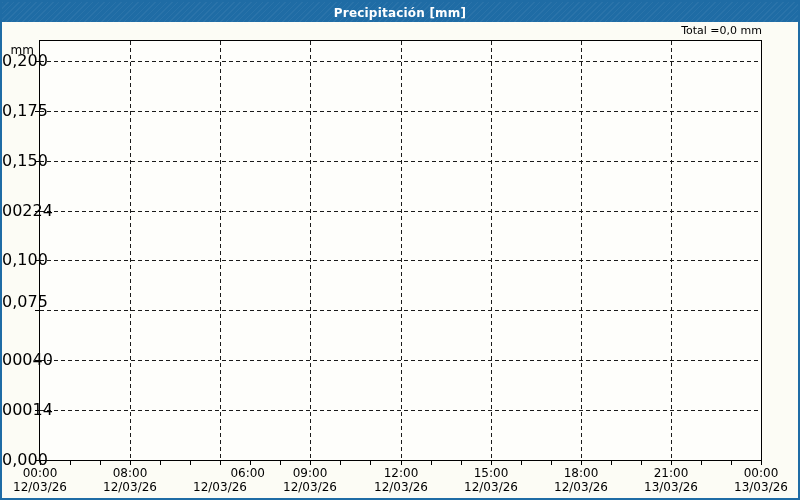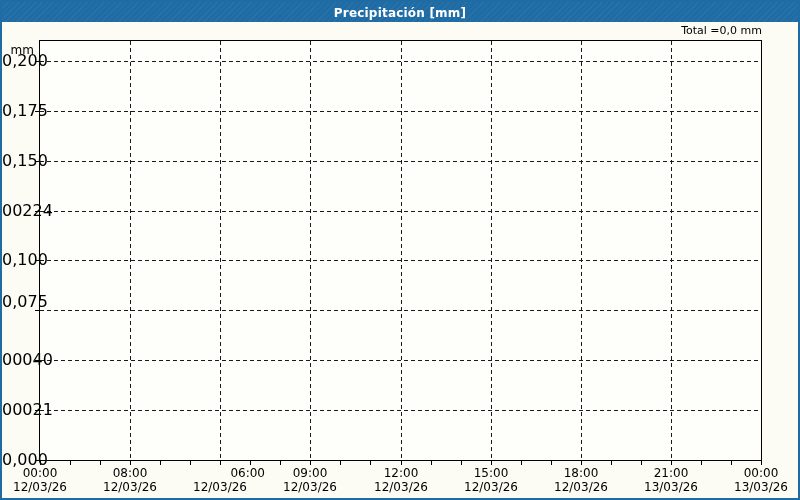--- a/index.html
+++ b/index.html
@@ -99,21 +99,21 @@
     <div class="ylabel" style="top: 152px;">0,150</div>
     <div class="ytick" style="top: 209px;"></div>
     <div class="ylabel" style="top: 202px;">00224</div>
     <div class="ytick" style="top: 258px;"></div>
     <div class="ylabel" style="top: 251px;">0,100</div>
     <div class="ytick" style="top: 308px;"></div>
     <div class="ylabel" style="top: 286px; margin-top: 7px;">0,075</div>
     <div class="ytick" style="top: 358px;"></div>
     <div class="ylabel" style="top: 351px;">00040</div>
     <div class="ytick" style="top: 408px;"></div>
-    <div class="ylabel" style="top: 401px;">00021</div>
+    <div class="ylabel" style="top: 401px;">00014</div>
     <div class="ytick" style="top: 458px;"></div>
     <div class="ylabel" style="top: 451px;">0,000</div>
     <div class="xtime" style="left: -7px;">00:00</div>
     <div class="xdate" style="left: -7px;">12/03/26</div>
     <div class="xtime" style="left: 83px;">08:00</div>
     <div class="xdate" style="left: 83px;">12/03/26</div>
     <div class="xtime" style="left: 173px; text-align: right;">06:00</div>
     <div class="xdate" style="left: 173px;">12/03/26</div>
     <div class="xtime" style="left: 263px;">09:00</div>
     <div class="xdate" style="left: 263px;">12/03/26</div>

